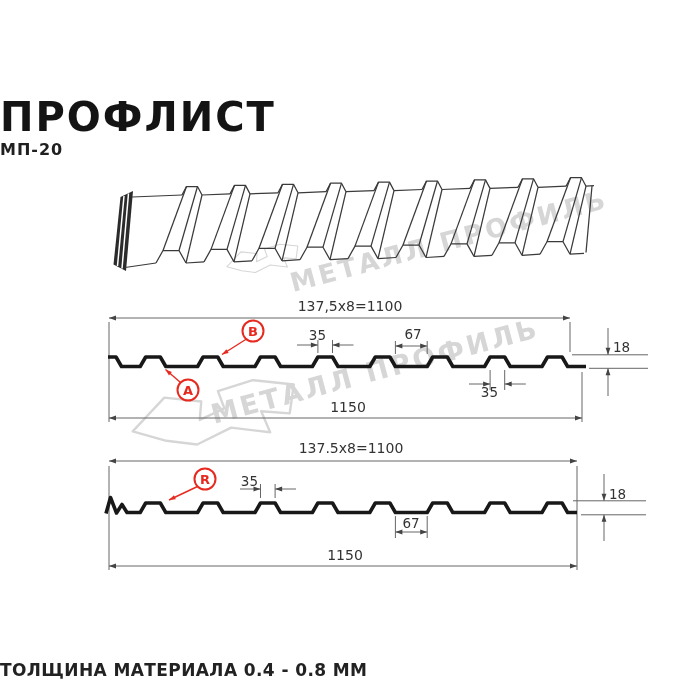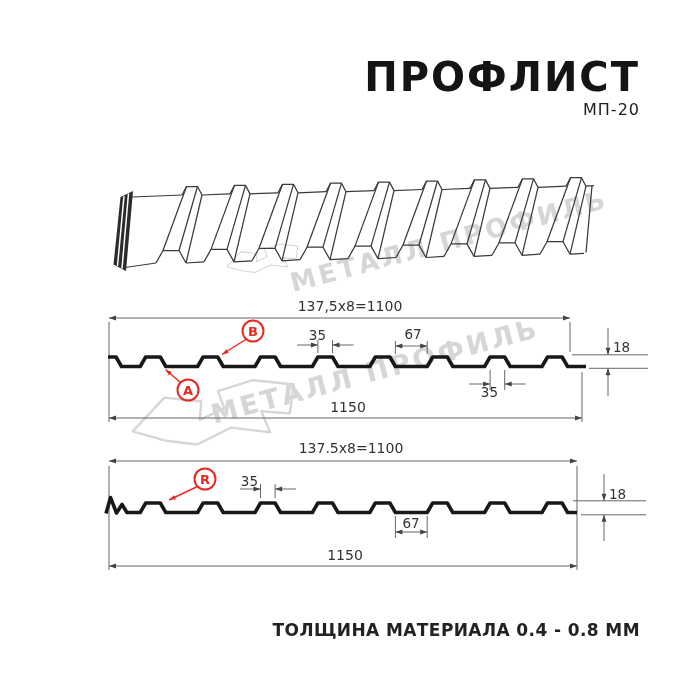--- a/index.html
+++ b/index.html
@@ -2,23 +2,23 @@
 <html style="--red: #e62a1f; --line: #181818; --dimline: #666666; --dimtext: #333333; --wm: #d6d6d6;"><head>
 <meta charset="utf-8">
 <style>
   :root{
     --red:#e62a1f; --line:#181818; --dimline:#666666; --dimtext:#333333;
     --wm:#d6d6d6; --ink:#141414;
   }
   html,body{margin:0;padding:0}
   body{width:700px;height:700px;background:#ffffff;position:relative;overflow:hidden;
        font-family:"DejaVu Sans","Liberation Sans",sans-serif;}
-  .abs{position:absolute;left:0;width:640px;text-align:right;}
+  .abs{position:absolute;left:0;width:640px;text-align:left;margin-top:40px;}
   .title{top:54px;font-size:40px;font-weight:bold;letter-spacing:2px;color:var(--ink);}
-  .subtitle{top:100px;font-size:16px;font-weight:normal;letter-spacing:1px;color:#202020;}
+  .subtitle{top:100px;font-size:16px;font-weight:bold;letter-spacing:1px;color:#202020;}
   .footer{top:620px;font-size:17px;font-weight:bold;letter-spacing:.4px;color:#222222;}
   svg.dwg{position:absolute;left:0;top:0;}
   .prof{fill:none;stroke:var(--line);stroke-width:3.6;stroke-linejoin:round;stroke-linecap:butt;}
   .dl{stroke:var(--dimline);stroke-width:1;}
   .ah{fill:#444444;}
   .dim{font-size:13.5px;fill:var(--dimtext);}
   .dimbig{font-size:14px;fill:var(--dimtext);}
   .t3d{stroke:#3a3a3a;stroke-width:1.25;fill:none;stroke-linejoin:round;}
   .t3dfill{fill:#2b2b2b;stroke:none;}
   .wslash{stroke:#ffffff;stroke-width:1.5;}

